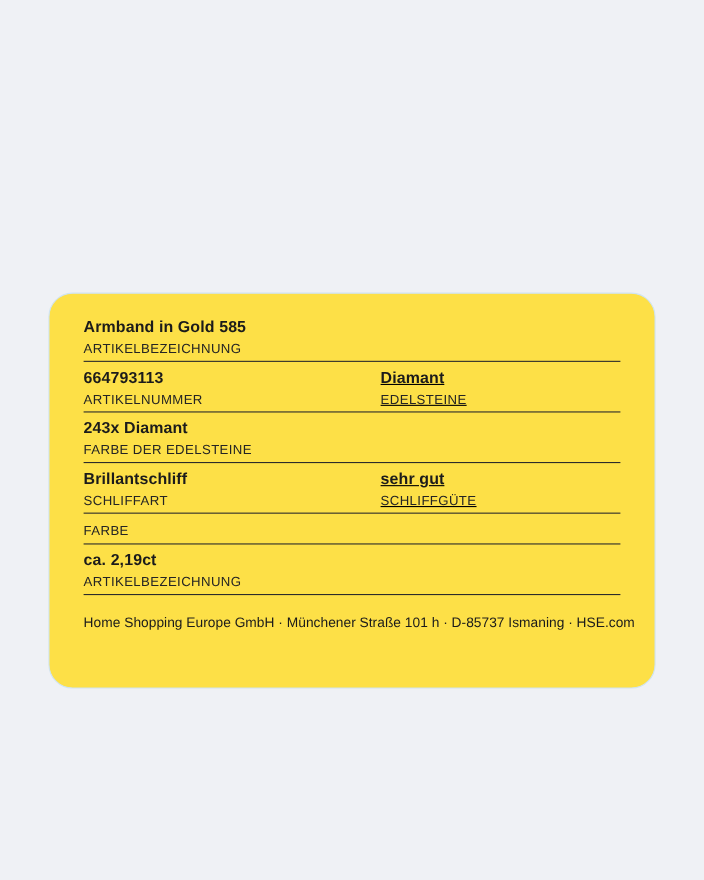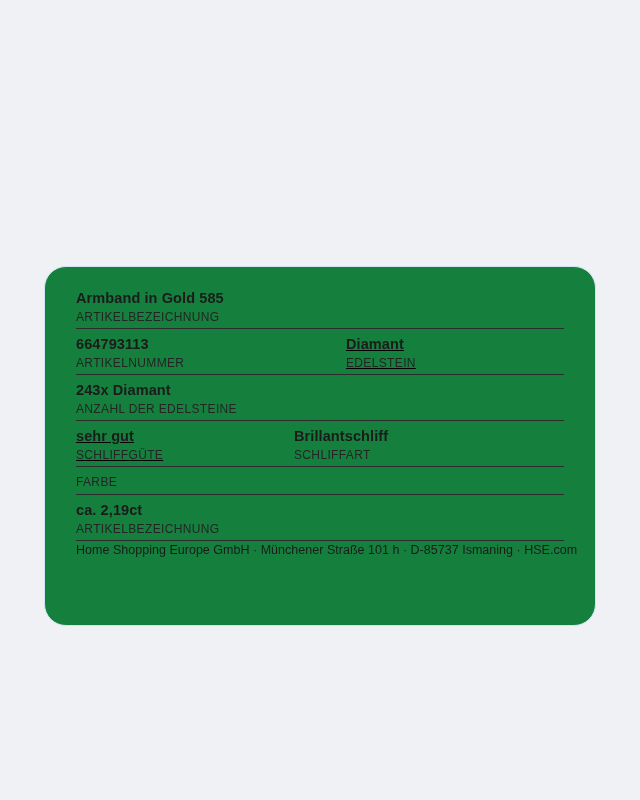--- a/index.html
+++ b/index.html
@@ -17,21 +17,21 @@
     position: relative;
     width: 640px;
     height: 800px;
   }
   .card {
     position: absolute;
     left: 44px;
     top: 266px;
     width: 552px;
     height: 360px;
-    background: #15803d;
+    background: #fde047;
     border: 1px solid #cfe4f2;
     border-radius: 22px;
     box-sizing: border-box;
   }
   .card-inner {
     position: absolute;
     left: 31px;
     top: 22px;
     right: 31px;
     bottom: 18px;
@@ -73,20 +73,21 @@
     font-weight: normal;
     color: #242424;
     line-height: 18px;
     letter-spacing: 0.35px;
     white-space: nowrap;
   }
   .row-spacer {
     height: 6px;
   }
   .footer {
+    margin-top: 16px;
     font-size: 12.5px;
     color: #1b1b1b;
     line-height: 18px;
     white-space: nowrap;
     letter-spacing: 0.02px;
   }
   .empty-cell {
     height: 19px;
   }
 </style>
@@ -112,43 +113,43 @@
 
         <div class="row-spacer"></div>
 
         <div class="row">
           <div class="cell left">
             <div class="value">664793113</div>
             <div class="label">ARTIKELNUMMER</div>
           </div>
           <div class="cell right">
             <div class="value">Diamant</div>
-            <div class="label">EDELSTEIN</div>
+            <div class="label">EDELSTEINE</div>
           </div>
         </div>
 
         <div class="row-spacer"></div>
 
         <div class="row">
           <div class="cell left">
             <div class="value">243x Diamant</div>
-            <div class="label">ANZAHL DER EDELSTEINE</div>
+            <div class="label">FARBE DER EDELSTEINE</div>
           </div>
         </div>
 
         <div class="row-spacer"></div>
 
         <div class="row">
+          <div class="cell left">
+            <div class="value">Brillantschliff</div>
+            <div class="label">SCHLIFFART</div>
+          </div>
           <div class="cell right">
             <div class="value">sehr gut</div>
             <div class="label">SCHLIFFGÜTE</div>
-          </div>
-          <div class="cell left">
-            <div class="value">Brillantschliff</div>
-            <div class="label">SCHLIFFART</div>
           </div>
         </div>
 
         <div class="row-spacer"></div>
 
         <div class="row">
           <div class="cell left">
             <div class="label">FARBE</div>
           </div>
           <div class="cell right">

